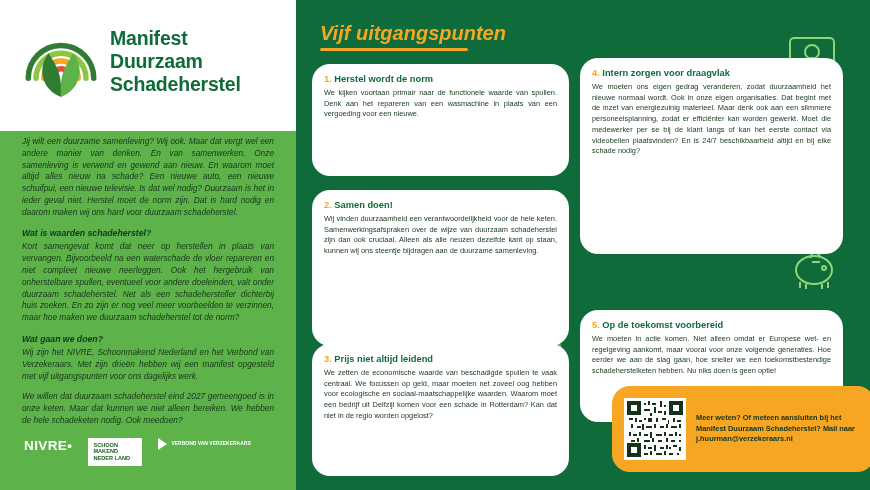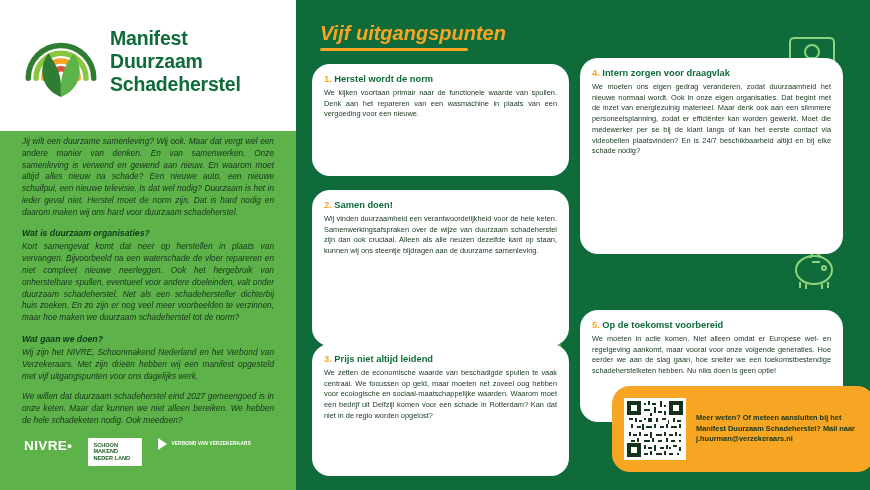--- a/index.html
+++ b/index.html
@@ -147,21 +147,21 @@
       </span>
       <span class="logo-text">
         <span>Manifest</span><br>
         <span>Duurzaam</span><br>
         <span>Schadeherstel</span>
       </span>
     </div>
 
     <div class="left-body">
       <p>Jij wilt een duurzame samenleving? Wij ook. Maar dat vergt wel een andere manier van denken. En van samenwerken. Onze samenleving is verwend en gewend aan nieuw. En waarom moet altijd alles nieuw na schade? Een nieuwe auto, een nieuwe schuifpui, een nieuwe televisie. Is dat wel nodig? Duurzaam is het in ieder geval niet. Herstel moet de norm zijn. Dat is hard nodig en daarom maken wij ons hard voor duurzaam schadeherstel.</p>
-      <h3>Wat is duurzaam organisaties?</h3>
+      <h3>Wat is waarden schadeherstel?</h3>
       <p>Kort samengevat komt dat neer op herstellen in plaats van vervangen. Bijvoorbeeld na een waterschade de vloer repareren en niet compleet nieuwe neerleggen. Ook het hergebruik van onherstelbare spullen, eventueel voor andere doeleinden, valt onder duurzaam schadeherstel. Net als een schadehersteller dichterbij huis zoeken. En zo zijn er nog veel meer voorbeelden te verzinnen, maar hoe maken we duurzaam schadeherstel tot de norm?</p>
       <h3>Wat gaan we doen?</h3>
       <p>Wij zijn het NIVRE, Schoonmakend Nederland en het Verbond van Verzekeraars. Met zijn drieën hebben wij een manifest opgesteld met vijf uitgangspunten voor ons dagelijks werk.</p>
       <p>We willen dat duurzaam schadeherstel eind 2027 gemeengoed is in onze keten. Maar dat kunnen we niet alleen bereiken. We hebben de hele schadeketen nodig. Ook meedoen?</p>
     </div>
 
     <div class="left-foot">
       <span class="nivre-logo">
         <span>NIVRE</span><span class="dot">•</span>
       </span>

